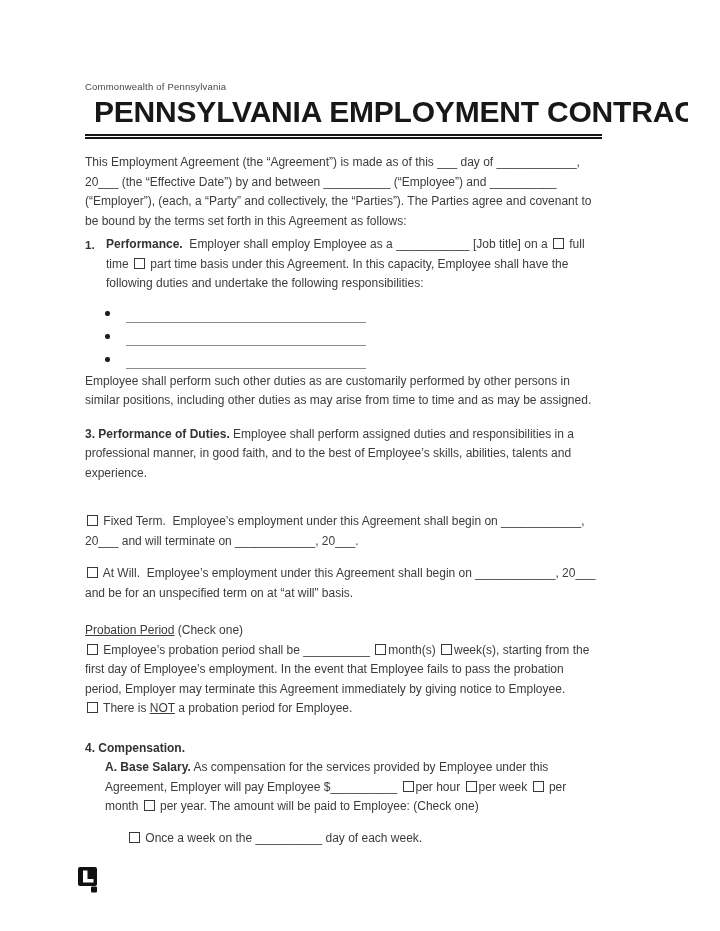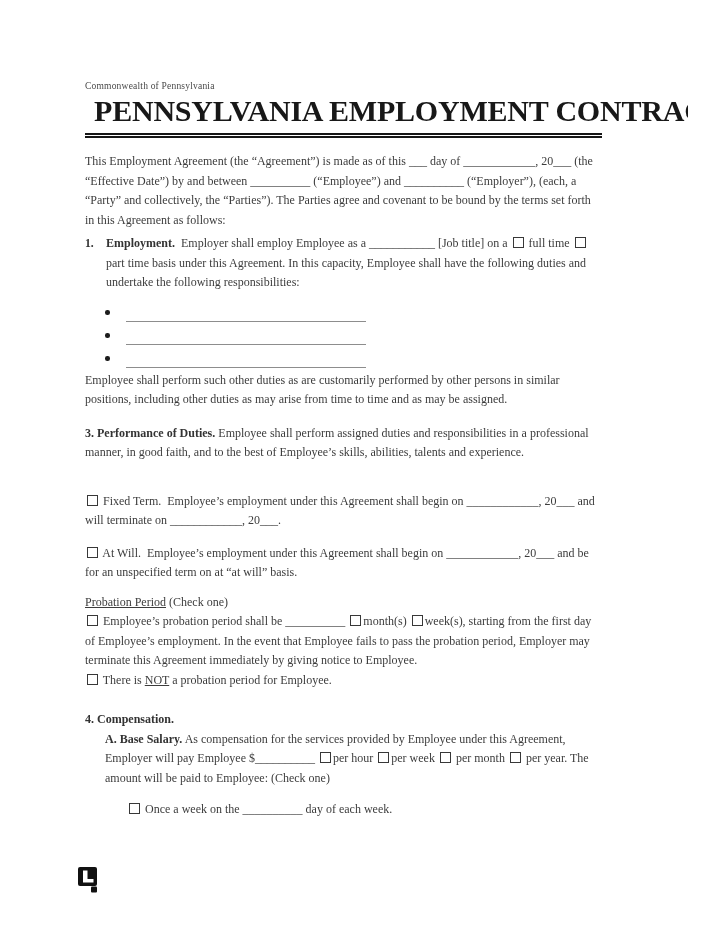--- a/index.html
+++ b/index.html
@@ -1,20 +1,20 @@
 <!DOCTYPE html>
 <html><head>
 <meta charset="utf-8">
 <style>
   html,body{margin:0;padding:0;background:#fff;}
   .page{
     position:relative;
     width:688px;height:931px;
     background:#ffffff;
-    font-family:Liberation Serif, serif;
+    font-family:Liberation Sans, sans-serif;
     color:#3c3c3c;
     overflow:hidden;
     box-sizing:border-box;
     padding:81px 86px 0 85px;
   }
   .small-header{
     font-size:9.5px;
     color:#474747;
     letter-spacing:.2px;
   }
@@ -54,41 +54,41 @@
   .numbered .para{flex:1;}
   .bullets{margin-top:6px;padding-left:20px;}
   .bullet-row{height:23px;display:flex;align-items:flex-end;}
   .dot{width:4.5px;height:4.5px;border-radius:50%;background:#1c1c1c;margin-bottom:7px;flex:0 0 4.5px;}
   .bline{width:240px;border-bottom:1.5px solid #8d8d8d;margin-left:16px;height:12px;}
   .other{margin-top:3px;}
   .sec2{margin-top:14px;}
   .sec3{margin-top:14px;}
   .fixed{margin-top:29px;}
   .atwill{margin-top:13px;}
-  .prob{margin-top:10px;}
+  .prob{margin-top:18px;}
   .sec4{margin-top:20px;}
   .base{margin-left:20px;}
   .once{margin-top:12px;margin-left:42px;}
   .logo{position:absolute;left:78px;top:867px;width:24px;height:27px;}
 </style>
 </head>
 <body>
 
 <div class="page">
 
   <div class="small-header">Commonwealth of Pennsylvania</div>
 
   <h1 class="title">PENNSYLVANIA EMPLOYMENT CONTRACT</h1>
   <div class="title-rule"></div>
 
   <p class="para intro"><span>This Employment Agreement (the “Agreement”) is made as of this ___ day of ____________, 20___ (the “Effective Date”) by and between __________ (“Employee”) and __________ (“Employer”), (each, a “Party” and collectively, the “Parties”). The Parties agree and covenant to be bound by the terms set forth in this Agreement as follows:</span></p>
 
   <div class="numbered">
     <span class="num">1.</span>
-    <p class="para"><span class="b">Employment.</span><span>&nbsp; Employer shall employ Employee as a ___________ [Job title] on a </span><span class="cb"></span><span> full time </span><span class="cb"></span><span> part time basis under this Agreement. In this capacity, Employee shall have the following duties and undertake the following responsibilities:</span></p>
+    <p class="para"><span class="b">Performance.</span><span>&nbsp; Employer shall employ Employee as a ___________ [Job title] on a </span><span class="cb"></span><span> full time </span><span class="cb"></span><span> part time basis under this Agreement. In this capacity, Employee shall have the following duties and undertake the following responsibilities:</span></p>
   </div>
 
   <div class="bullets">
     <div class="bullet-row">
       <span class="dot"></span>
       <span class="bline"></span>
     </div>
     <div class="bullet-row">
       <span class="dot"></span>
       <span class="bline"></span>

